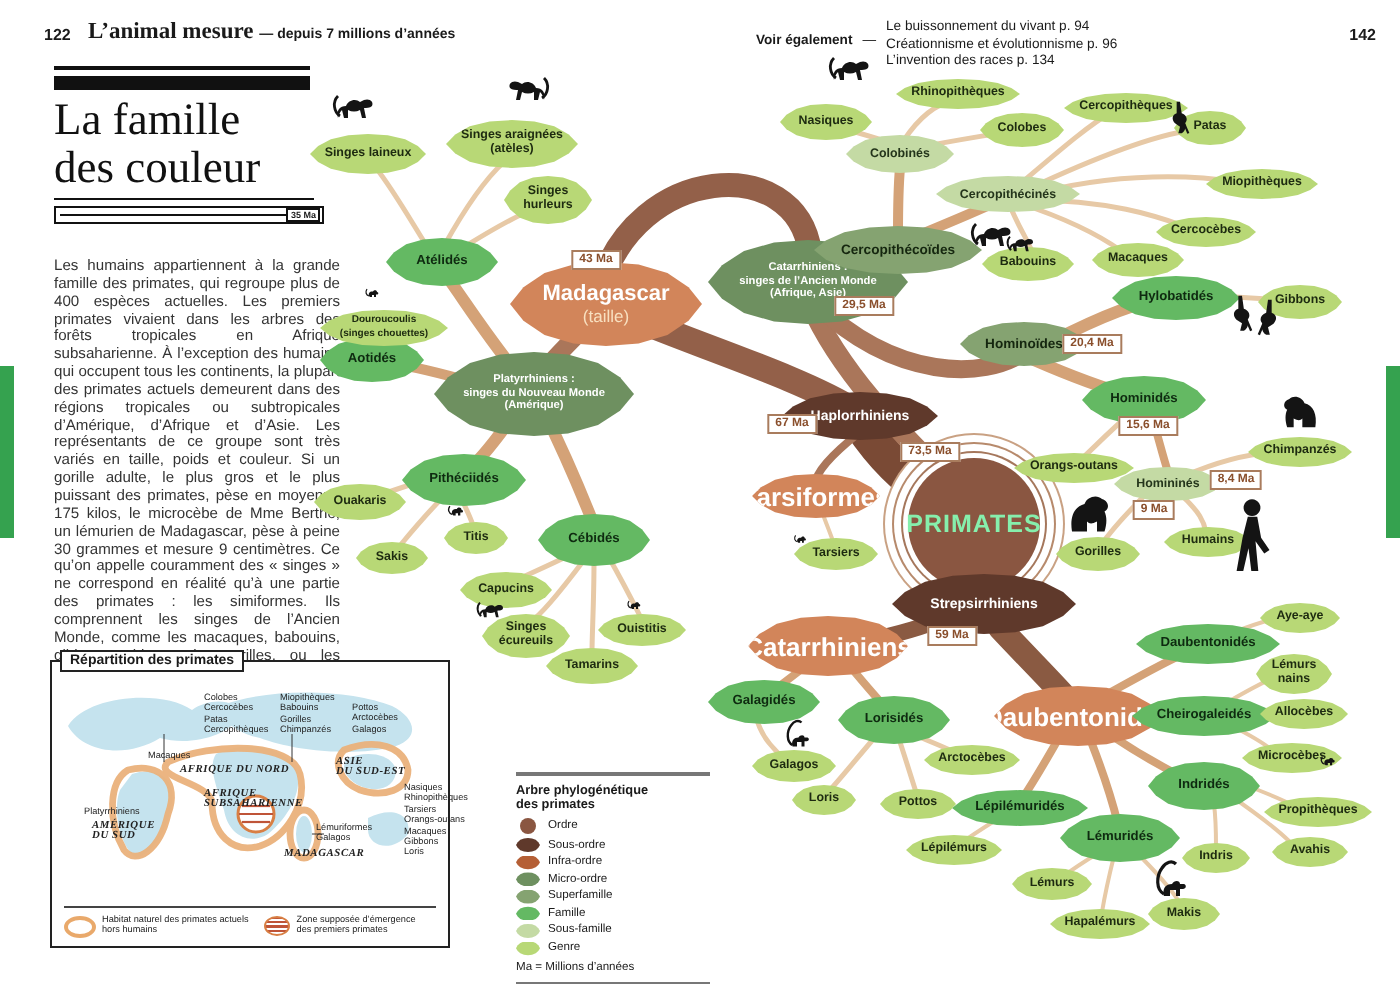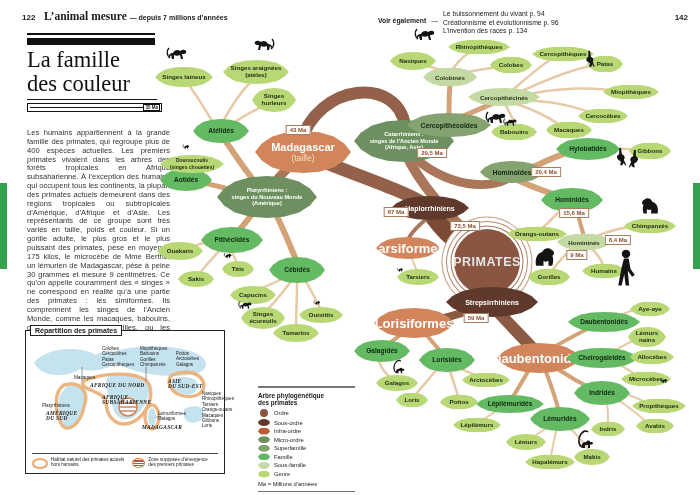--- a/index.html
+++ b/index.html
@@ -41,21 +41,21 @@
   .maplegend{position:absolute;left:6px;bottom:4px;width:186px;border-top:0.5px solid #444;
       display:flex;gap:8px;padding-top:3px;font-size:4.6px;line-height:5.4px;}
   .maplegend .item{display:flex;gap:3px;align-items:flex-start;}
   .ic-habitat{width:12px;height:7px;border:2px solid #e9a96b;border-radius:50%;flex:none;margin-top:1px;}
   .ic-emerg{width:11px;height:8px;border:1.5px solid #d87f44;border-radius:50%;flex:none;margin-top:1px;
       background:repeating-linear-gradient(0deg,#fff 0 1px,#bf5438 1px 2.2px);}
   
   .lens{clip-path:polygon(0% 50%,7% 30%,18% 13%,33% 3%,50% 0%,67% 3%,82% 13%,93% 30%,100% 50%,93% 70%,82% 87%,67% 97%,50% 100%,33% 97%,18% 87%,7% 70%);}
   .node{position:absolute;display:flex;flex-direction:column;align-items:center;justify-content:center;
       text-align:center;font-weight:bold;transform:translate(-50%,-50%);white-space:pre-line;}
-  .k-ordre{background:#8a5641;color:#e5e5e5;border-radius:50%;font-size:12.5px;letter-spacing:0.5px;
+  .k-ordre{background:#8a5641;color:#86efac;border-radius:50%;font-size:12.5px;letter-spacing:0.5px;
       box-shadow:0 0 0 2.5px #fff,0 0 0 3.5px #a5775c,0 0 0 7px #fff,0 0 0 8px #b78a6c,0 0 0 11.5px #fff,0 0 0 12.5px #c9a183;}
   .k-sous_ordre{background:#5f392b;color:#fff;font-size:7px;}
   .k-infra_ordre{background:#d2855a;color:#fff;font-size:13px;}
   .k-infra_ordre .sub{font-weight:normal;color:#f8e0c0;font-size:8.5px;}
   .k-micro_ordre{background:#6e9060;color:#fff;font-size:5.6px;line-height:6.6px;}
   .k-superfamille{background:#85a371;color:#15260f;font-size:6.8px;}
   .k-famille{background:#64b963;color:#0e2a10;font-size:6.6px;line-height:7.4px;}
   .k-sous_famille{background:#c4daa4;color:#24351b;font-size:6.2px;}
   .k-genre{background:#b8d876;color:#1d2a10;font-size:6.2px;line-height:6.8px;}
   .badge{position:absolute;transform:translate(-50%,-50%);background:#fff;border:1px solid #a97c5d;
@@ -297,21 +297,21 @@
       <path d="M550,426 C540,432 533,437 529,440" fill="none" stroke="#e7c9a6" stroke-width="2" stroke-linecap="round"></path>
       <path d="M557,428 C554,440 552,450 551,456" fill="none" stroke="#e7c9a6" stroke-width="2" stroke-linecap="round"></path>
       <path d="M568,426 C578,436 585,444 589,450" fill="none" stroke="#e7c9a6" stroke-width="2" stroke-linecap="round"></path>
     </svg>
   <div id="nodes">
       <div class="node k-ordre" style="left: 487px; top: 262px; width: 66px; height: 66px;"><span>PRIMATES</span></div>
       <div class="node k-sous_ordre lens" style="left: 430px; top: 208px; width: 78px; height: 24px;"><span>Haplorrhiniens</span></div>
       <div class="node k-sous_ordre lens" style="left: 492px; top: 302px; width: 92px; height: 30px;"><span>Strepsirrhiniens</span></div>
       <div class="node k-infra_ordre lens" style="left: 303px; top: 152px; width: 96px; height: 42px; font-size: 11px;"><span>Madagascar</span><span class="sub">(taille)</span></div>
       <div class="node k-infra_ordre lens" style="left: 408px; top: 248px; width: 64px; height: 22px;"><span>Tarsiformes</span></div>
-      <div class="node k-infra_ordre lens" style="left: 414px; top: 323px; width: 80px; height: 30px;"><span>Lorisiformes</span></div>
+      <div class="node k-infra_ordre lens" style="left: 414px; top: 323px; width: 80px; height: 30px;"><span>Catarrhiniens</span></div>
       <div class="node k-infra_ordre lens" style="left: 539px; top: 358px; width: 84px; height: 30px;"><span>Daubentonidés</span></div>
       <div class="node k-micro_ordre lens" style="left: 404px; top: 141px; width: 100px; height: 42px;"><span>Catarrhiniens :
 singes de l’Ancien Monde
 (Afrique, Asie)</span></div>
       <div class="node k-micro_ordre lens" style="left: 267px; top: 197px; width: 100px; height: 42px;"><span>Platyrrhiniens :
 singes du Nouveau Monde
 (Amérique)</span></div>
       <div class="node k-superfamille lens" style="left: 449px; top: 125px; width: 84px; height: 24px;"><span>Cercopithécoïdes</span></div>
       <div class="node k-superfamille lens" style="left: 512px; top: 172px; width: 64px; height: 22px;"><span>Hominoïdes</span></div>
       <div class="node k-famille lens" style="left: 221px; top: 131px; width: 56px; height: 24px;"><span>Atélidés</span></div>

